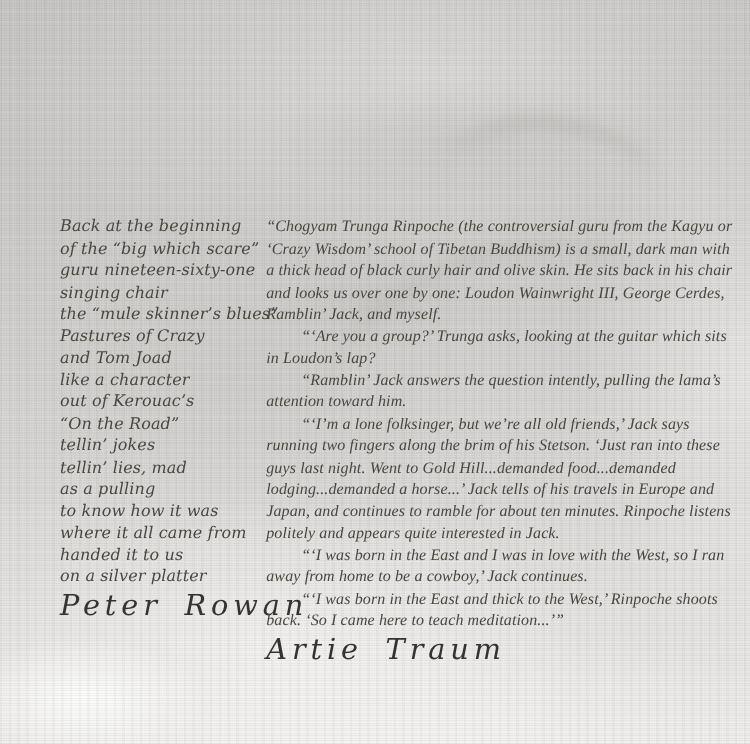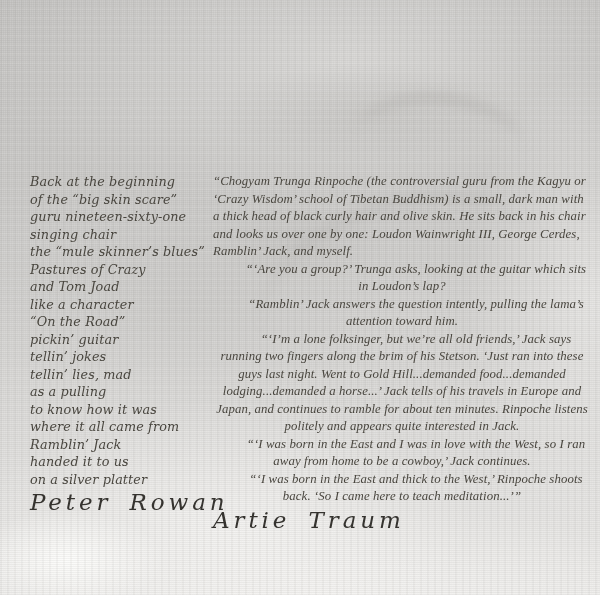--- a/index.html
+++ b/index.html
@@ -47,27 +47,27 @@
   #ghost-cheek{ left: 255px; top: 200px; width: 300px; height: 190px; transform: rotate(-18deg); opacity: .55; }
 
   .col {
     position: absolute;
     color: #49463f;
     font-style: italic;
     font-size: 12.8px;
     line-height: 17.5px;
     letter-spacing: 0.1px;
   }
-  #poem-column  { left: 30px;  top: 173px; width: 185px; }
+  #poem-column  { left: 48px;  top: 173px; width: 185px; }
   #prose-column { left: 213px; top: 173px; width: 378px; }
 
   .poem-line { white-space: nowrap; }
 
   .prose-paragraph { margin: 0; text-indent: 0; font-family: Liberation Serif, serif; }
-  .prose-paragraph.indent { text-indent: 28px; text-align: center; }
+  .prose-paragraph.indent { text-indent: 28px; }
 
   .signature {
     font-style: italic;
     font-size: 23px;
     line-height: 26px;
     letter-spacing: 0.17em;
     word-spacing: 0.30em;
     color: #35332f;
     margin-top: 1px;
     white-space: nowrap;
@@ -76,35 +76,34 @@
 </head>
 <body>
 
 <div id="booklet-page">
 
   <div class="ghost-arc" id="ghost-brow"></div>
   <div class="ghost-arc" id="ghost-cheek"></div>
 
   <div class="col" id="poem-column">
     <div class="poem-line">Back at the beginning</div>
-    <div class="poem-line">of the “big skin scare”</div>
+    <div class="poem-line">of the “big which scare”</div>
     <div class="poem-line">guru nineteen-sixty-one</div>
     <div class="poem-line">singing chair</div>
     <div class="poem-line">the “mule skinner’s blues”</div>
     <div class="poem-line">Pastures of Crazy</div>
     <div class="poem-line">and Tom Joad</div>
     <div class="poem-line">like a character</div>
+    <div class="poem-line">out of Kerouac’s</div>
     <div class="poem-line">“On the Road”</div>
-    <div class="poem-line">pickin’ guitar</div>
     <div class="poem-line">tellin’ jokes</div>
     <div class="poem-line">tellin’ lies, mad</div>
     <div class="poem-line">as a pulling</div>
     <div class="poem-line">to know how it was</div>
     <div class="poem-line">where it all came from</div>
-    <div class="poem-line">Ramblin’ Jack</div>
     <div class="poem-line">handed it to us</div>
     <div class="poem-line">on a silver platter</div>
     <div class="signature">Peter Rowan</div>
   </div>
 
   <div class="col" id="prose-column">
     <p class="prose-paragraph">“Chogyam Trunga Rinpoche (the controversial guru from the Kagyu or ‘Crazy Wisdom’ school of Tibetan Buddhism) is a small, dark man with a thick head of black curly hair and olive skin. He sits back in his chair and looks us over one by one: Loudon Wainwright III, George Cerdes, Ramblin’ Jack, and myself.</p>
     <p class="prose-paragraph indent">“‘Are you a group?’ Trunga asks, looking at the guitar which sits in Loudon’s lap?</p>
     <p class="prose-paragraph indent">“Ramblin’ Jack answers the question intently, pulling the lama’s attention toward him.</p>
     <p class="prose-paragraph indent">“‘I’m a lone folksinger, but we’re all old friends,’ Jack says running two fingers along the brim of his Stetson. ‘Just ran into these guys last night. Went to Gold Hill...demanded food...demanded lodging...demanded a horse...’ Jack tells of his travels in Europe and Japan, and continues to ramble for about ten minutes. Rinpoche listens politely and appears quite interested in Jack.</p>

